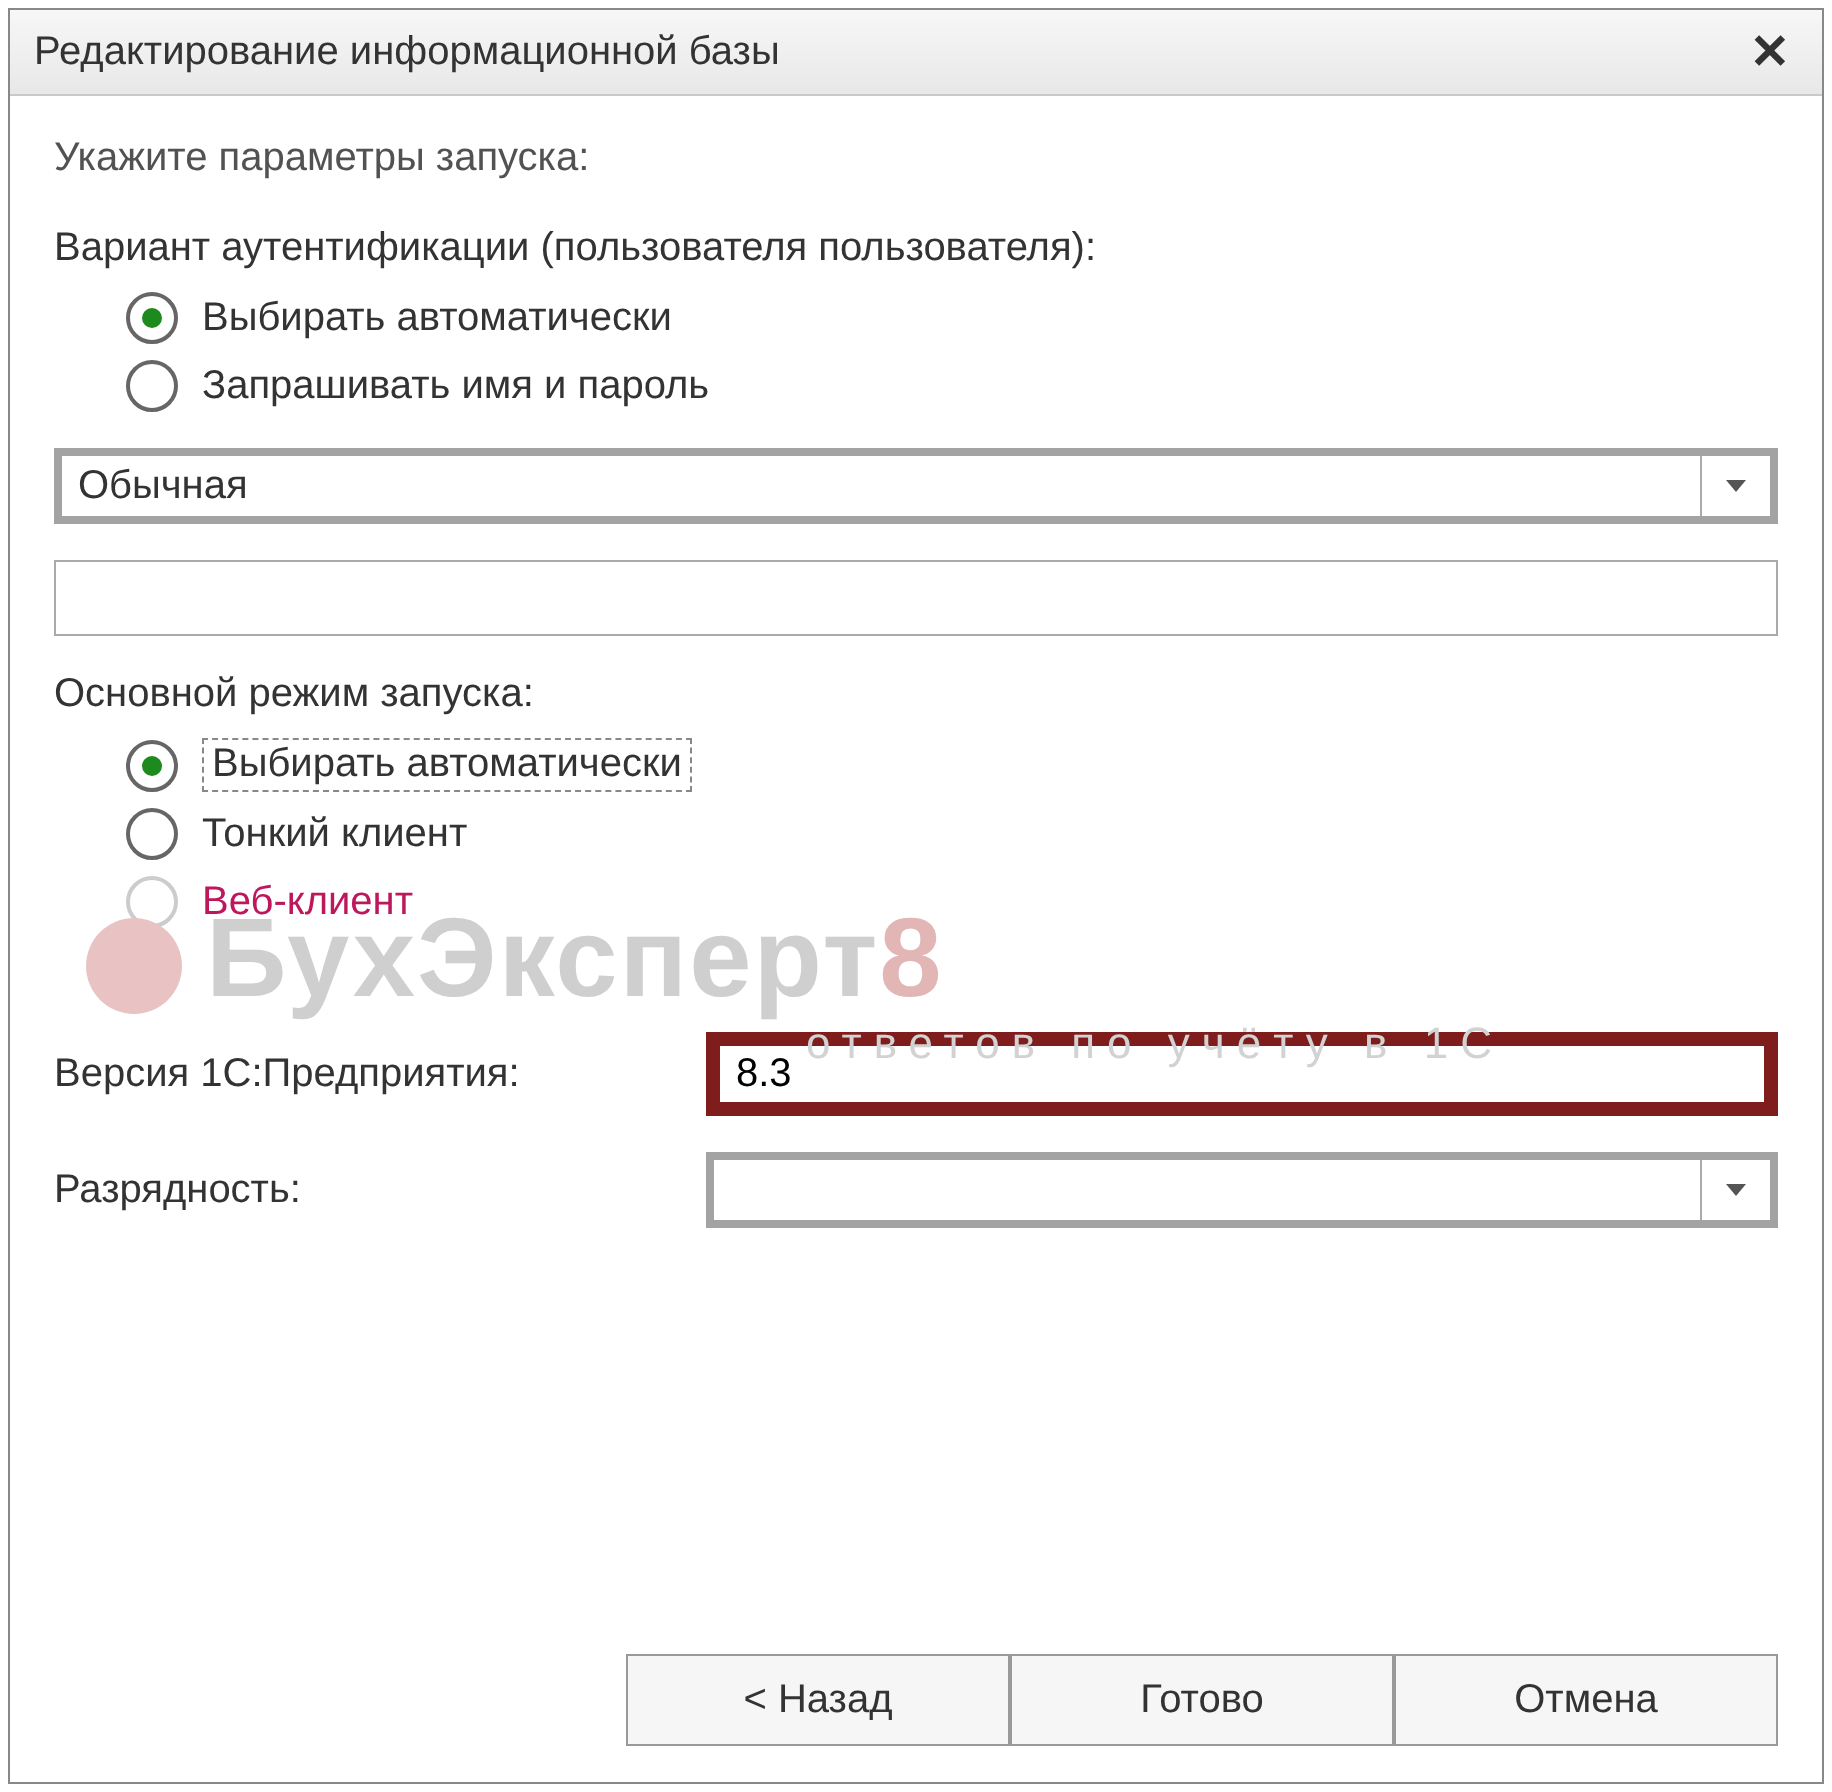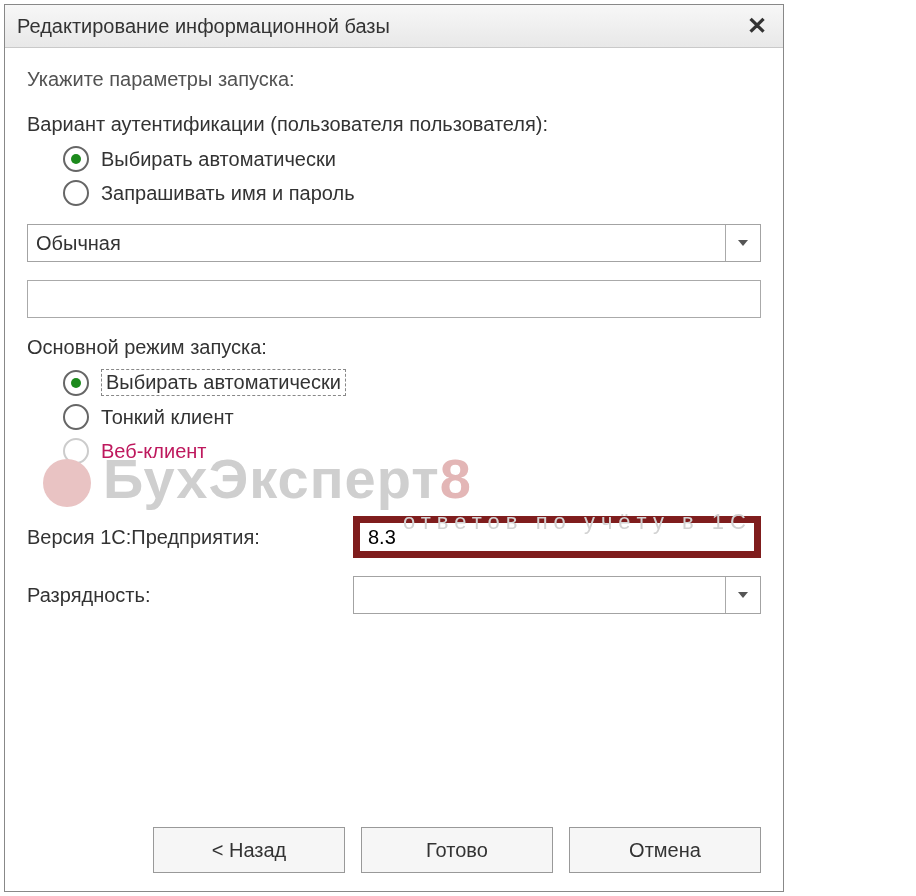--- a/index.html
+++ b/index.html
@@ -1,42 +1,42 @@
 <!DOCTYPE html>
 <html><head>
 <meta charset="utf-8">
 <style>
   html,body{margin:0;padding:0;width:916px;height:896px;font-family:Arial,Helvetica,sans-serif;font-size:20px;color:#333;background:#fff}
-  .window{width:780px;height:888px;margin:4px;border:1px solid #888;background:#fff;position:relative;box-sizing:border-box}
+  .window{width:908px;height:888px;margin:4px;border:1px solid #888;background:#fff;position:relative;box-sizing:border-box}
   .titlebar{height:42px;background:linear-gradient(#f7f7f7,#e8e8e8);border-bottom:1px solid #c9c9c9;display:flex;align-items:center;justify-content:space-between;padding:0 10px 0 12px;font-size:20px;color:#333}
   .close-x{font-size:24px;font-weight:bold;color:#333;cursor:pointer;padding:2px 6px}
   .body{padding:20px 22px 0 22px;position:relative}
   .section{margin-bottom:18px}
   .instr{color:#525252;margin-bottom:22px}
   .grouplabel{color:#333;margin-bottom:10px}
   .radio-row{display:flex;align-items:center;margin:6px 0 8px 36px}
   .radio-outer{width:22px;height:22px;border:2px solid #666;border-radius:50%;display:flex;align-items:center;justify-content:center;margin-right:12px;background:#fff;cursor:pointer;flex:0 0 22px}
   .radio-outer.sel .dot{width:10px;height:10px;background:#1c8a1c;border-radius:50%}
   .radio-outer.disabled{border-color:#ccc}
   .radio-label{font-size:20px;color:#333}
   .radio-label.disabled{color:#be185d}
   .radio-label.dashed{border:1px dashed #888;padding:1px 4px}
   .row{display:flex;align-items:center;margin-bottom:18px}
   .row-label{color:#333;white-space:nowrap;margin-right:16px}
-  .select{flex:1;height:38px;border:1px solid #a3a3a3;display:flex;align-items:center;padding:12px 8px;position:relative;box-sizing:border-box;cursor:pointer}
+  .select{flex:1;height:38px;border:4px solid #a3a3a3;display:flex;align-items:center;padding:12px 8px;position:relative;box-sizing:border-box;cursor:pointer}
   .select .drop{position:absolute;right:0;top:0;bottom:0;width:34px;border-left:1px solid #aaa;display:flex;align-items:center;justify-content:center}
   .drop svg{width:10px;height:6px}
   .textinput{height:38px;border:1px solid #aaa;padding:0 8px;font-size:20px;box-sizing:border-box;width:100%}
   .ver-input{height:42px;border:7px solid #7f1d1d;padding:4px 8px;font-size:20px;box-sizing:border-box;flex:1}
   .watermark{position:absolute;left:38px;top:398px;pointer-events:none;user-select:none}
   .watermark .big{font-size:56px;color:#cfcfcf;font-weight:600;letter-spacing:1px}
   .watermark .big .eight{color:#e3b6b6}
   .watermark .sub{font-size:22px;color:#d2d2d2;letter-spacing:6px;margin-top:-2px;padding-left:360px}
   .wm-icon{display:inline-block;width:48px;height:48px;border-radius:50%;background:#e9c3c3;vertical-align:middle;margin-right:12px}
-  .footer{position:absolute;right:22px;bottom:18px;display:flex;gap:16px}
+  .footer{position:absolute;right:22px;bottom:18px;display:flex;}
   .btn{min-width:150px;height:44px;border:1px solid #999;background:#f6f6f6;display:flex;align-items:center;justify-content:center;font-size:20px;cursor:pointer;padding:0 20px}
   .label-fixed{width:310px}
 </style>
 </head>
 <body>
 
 <div class="window">
   <div class="titlebar">
     <span>Редактирование информационной базы</span>
     <span class="close-x">✕</span>

